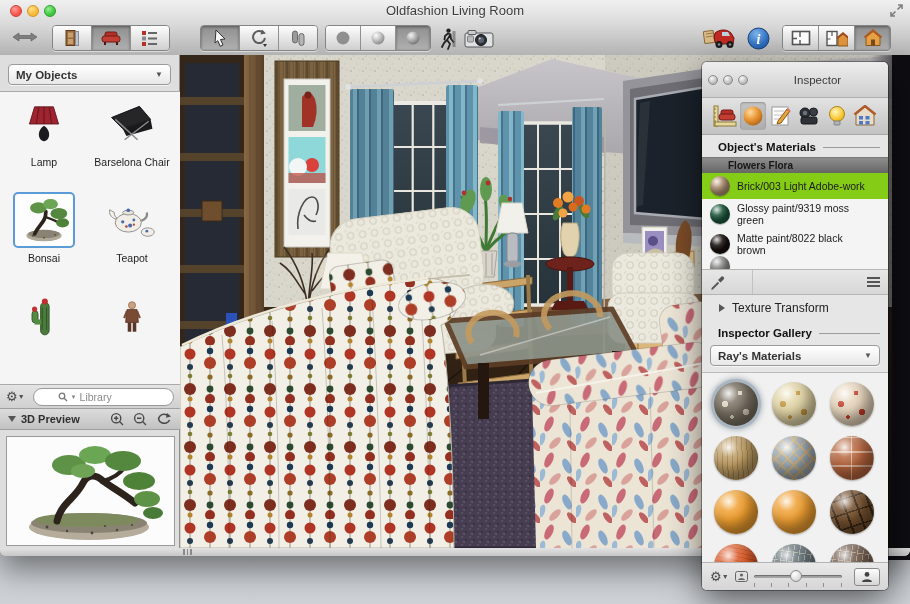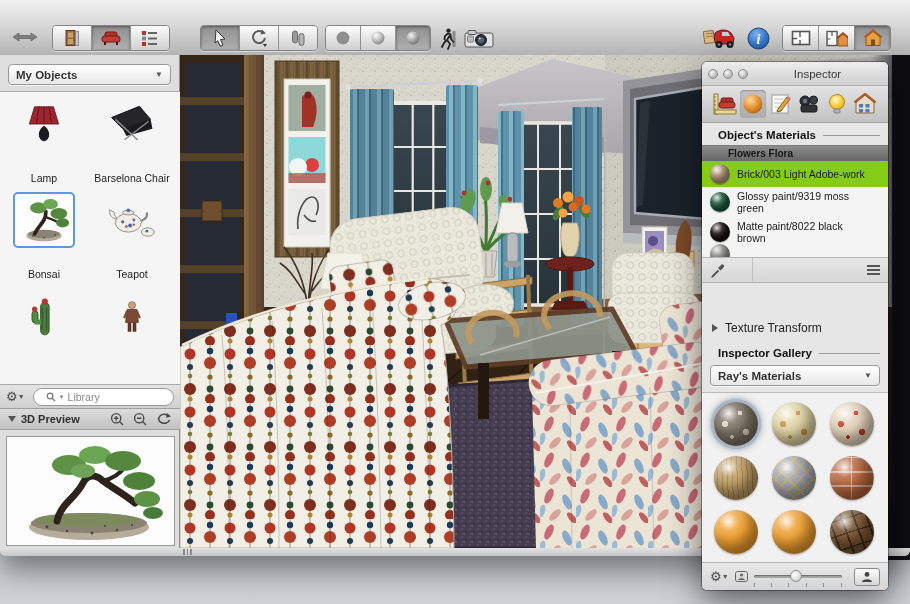--- a/index.html
+++ b/index.html
@@ -34,42 +34,42 @@
             display:flex;align-items:center;font-size:11.5px;font-weight:bold;color:#333;padding:0 7px;
             box-shadow:0 1px 0 rgba(255,255,255,.7);}
   .dropdown .arr{margin-left:auto;font-size:8px;color:#555;}
   .sb-dd{position:absolute;left:8px;right:8px;top:9px;}
   .objgrid{position:absolute;left:0;top:36px;width:180px;height:294px;background:#f5f5f5;
            border-top:1px solid #aaa;border-bottom:1px solid #aaa;box-sizing:border-box;
            display:flex;flex-wrap:wrap;overflow:hidden;padding-top:4px;}
   .objcell{width:88px;height:88px;display:flex;flex-direction:column;align-items:center;}
   .objicon{width:62px;height:56px;display:flex;align-items:center;justify-content:center;border:2px solid transparent;border-radius:5px;box-sizing:border-box;}
   .objcell.sel .objicon{border-color:#5b9bd8;background:#fdfdfd;}
-  .objlabel{font-size:10.5px;color:#1d1d1d;margin-top:20px;white-space:nowrap;}
+  .objlabel{font-size:10.5px;color:#1d1d1d;margin-top:4px;white-space:nowrap;}
   .librow{position:absolute;left:0;top:330px;width:180px;height:23px;background:linear-gradient(#e4e4e4,#d0d0d0);
           display:flex;align-items:center;padding:0 6px;box-sizing:border-box;}
   .gear{font-size:13px;color:#4a4a4a;line-height:1;}
   .gear .arr{font-size:7px;vertical-align:2px;color:#555;}
   .searchpill{margin-left:8px;flex:1;height:16px;border:1px solid #9a9a9a;border-radius:9px;background:#fff;
-              display:flex;align-items:center;font-size:10.5px;color:#8a8a8a;padding:0 12px;gap:3px;}
+              display:flex;align-items:center;font-size:10.5px;color:#8a8a8a;padding:0 24px;gap:3px;}
   .prevhead{position:absolute;left:0;top:353px;width:180px;height:22px;background:linear-gradient(#dcdcdc,#c2c2c2);
             border-top:1px solid #a0a0a0;border-bottom:1px solid #a0a0a0;box-sizing:border-box;
             display:flex;align-items:center;font-size:11px;font-weight:bold;color:#2e2e2e;padding:0 8px;gap:5px;}
   .prevhead .icons{margin-left:auto;display:flex;gap:8px;align-items:center;}
   .tri-down{width:0;height:0;border-left:4px solid transparent;border-right:4px solid transparent;border-top:6px solid #555;}
   .prevbox{position:absolute;left:6px;top:381px;width:167px;height:108px;background:#fcfcfc;border:1px solid #9a9a9a;}
   
   .canvas{position:absolute;left:180px;top:55px;width:730px;height:493px;background:#222;}
   .bottombar{position:absolute;left:0;top:548px;width:910px;height:8px;background:linear-gradient(#e2e2e2,#c6c6c6);}
   .grip{position:absolute;left:3px;top:1px;display:flex;gap:2px;}
   .grip i{display:block;width:1.5px;height:6px;background:#8a8a8a;}
   
   .inspector{position:absolute;left:702px;top:62px;width:186px;height:528px;background:#e6e6e6;border-radius:5px;
              box-shadow:0 12px 34px rgba(0,0,0,.55),0 0 0 1px rgba(0,0,0,.35);overflow:hidden;font-size:11px;}
-  .ititle{height:19px;background:linear-gradient(#ededed,#cfcfcf);display:flex;align-items:center;padding:2px 6px;
+  .ititle{height:19px;background:linear-gradient(#ededed,#cfcfcf);display:flex;align-items:center;padding:8px 6px;
           border-bottom:1px solid #aeaeae;}
   .idot{width:10px;height:10px;border-radius:50%;background:radial-gradient(circle at 35% 30%,#fafafa,#b5b5b5 70%);
         border:1px solid #8c8c8c;box-sizing:border-box;margin-right:5px;}
   .ititle .t{flex:1;text-align:center;font-size:11.5px;color:#3a3a3a;margin-left:-45px;padding-left:45px;}
   .itabs{height:36px;background:linear-gradient(#e3e3e3,#c2c2c2);border-bottom:1px solid #a6a6a6;
          display:flex;align-items:center;justify-content:space-between;padding:0 10px;}
   .itab{width:26px;height:28px;display:flex;align-items:center;justify-content:center;border-radius:4px;}
   .itab.on{background:rgba(0,0,0,.12);box-shadow:inset 0 1px 2px rgba(0,0,0,.25);}
   .ihead{display:flex;align-items:center;padding:6px 8px 4px;font-weight:bold;font-size:11.5px;color:#111;margin-left:8px;}
   .ihead .line{flex:1;height:1px;background:#9b9b9b;margin-left:7px;}
@@ -80,21 +80,21 @@
   .matrow.sel{background:#84cc16;}
   .matname{font-size:10.5px;color:#1a1a1a;line-height:1.15;width:132px;}
   .msph{width:20px;height:20px;border-radius:50%;flex:none;
         background-image:radial-gradient(circle at 34% 28%,rgba(255,255,255,.85),rgba(255,255,255,.15) 30%,transparent 55%);
         box-shadow:inset -4px -5px 6px rgba(0,0,0,.45),0 1px 1px rgba(0,0,0,.3);}
   .toolrow{height:24px;background:linear-gradient(#e7e7e7,#d7d7d7);border-bottom:1px solid #b5b5b5;
            display:flex;align-items:center;padding:0 8px;}
   .toolrow .sep{width:1px;height:100%;background:#c2c2c2;margin-left:26px;}
   .hamb{margin-left:auto;display:flex;flex-direction:column;gap:2.5px;}
   .hamb i{display:block;width:13px;height:1.5px;background:#555;}
-  .ttrow{height:26px;display:flex;align-items:center;gap:7px;padding:0 10px;font-size:12px;color:#222;margin-top:32px;}
+  .ttrow{height:26px;display:flex;align-items:center;gap:7px;padding:0 17px;font-size:12px;color:#222;}
   .tri-right{width:0;height:0;border-top:4.5px solid transparent;border-bottom:4.5px solid transparent;border-left:6.5px solid #555;}
   .idd{margin:2px 8px 6px;}
   .swatcharea{background:#f1f1f1;border-top:1px solid #bbb;padding:9px 12px;display:grid;
               grid-template-columns:repeat(3,44px);gap:10px 14px;height:206px;}
   .sw{width:44px;height:44px;border-radius:50%;background-color:var(--c);
       background-image:radial-gradient(circle at 33% 26%,rgba(255,255,255,.9),rgba(255,255,255,.18) 22%,transparent 46%);
       box-shadow:inset -7px -9px 12px rgba(0,0,0,.42),inset 3px 4px 6px rgba(255,255,255,.22),0 1px 2px rgba(0,0,0,.3);}
   .sw.sel{box-shadow:inset -7px -9px 12px rgba(0,0,0,.42),0 0 0 3px #a9b6c2,0 0 6px 3px rgba(120,135,150,.8);}
   .k-floral{background-image:radial-gradient(circle at 33% 26%,rgba(255,255,255,.9),rgba(255,255,255,.18) 22%,transparent 46%),
     radial-gradient(circle 3px at 11px 22px,var(--a) 97%,transparent),
@@ -128,20 +128,29 @@
         background:linear-gradient(#fdfdfd,#d5d5d5);display:flex;align-items:center;justify-content:center;}
 </style>
 </head>
 <body>
 
 <div class="desk-dark"></div>
 
 <div class="window">
 
   <div class="chrome">
+    <div class="titlebar">
+      <span class="tl close"></span>
+      <span class="tl min"></span>
+      <span class="tl zoom"></span>
+      <div class="wtitle">Oldfashion Living Room</div>
+      <svg class="fsarrows" width="13" height="13" viewBox="0 0 13 13">
+        <path d="M8,1 L12,1 L12,5 M12,1 L7.5,5.5 M5,12 L1,12 L1,8 M1,12 L5.5,7.5" stroke="#666" stroke-width="1.6" fill="none"></path>
+      </svg>
+    </div>
     <div class="toolbar">
       <div class="plainbtn" style="left:12px;top:9px;">
         <svg width="26" height="14" viewBox="0 0 26 14">
           <path d="M1,7 L7,3 L7,5.5 L19,5.5 L19,3 L25,7 L19,11 L19,8.5 L7,8.5 L7,11 Z" fill="#7e7e7e" stroke="#5f5f5f" stroke-width=".7"></path>
         </svg>
       </div>
 
       <div class="seg" style="left:52px;">
         <div class="s">
           <svg width="18" height="18" viewBox="0 0 18 18">

